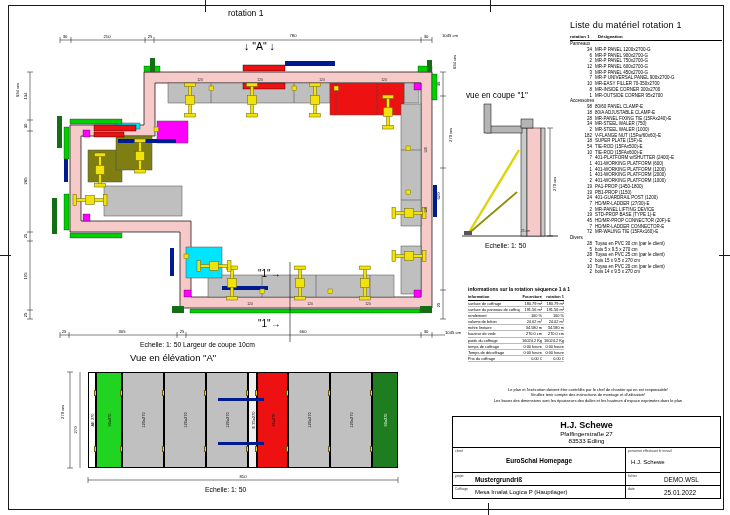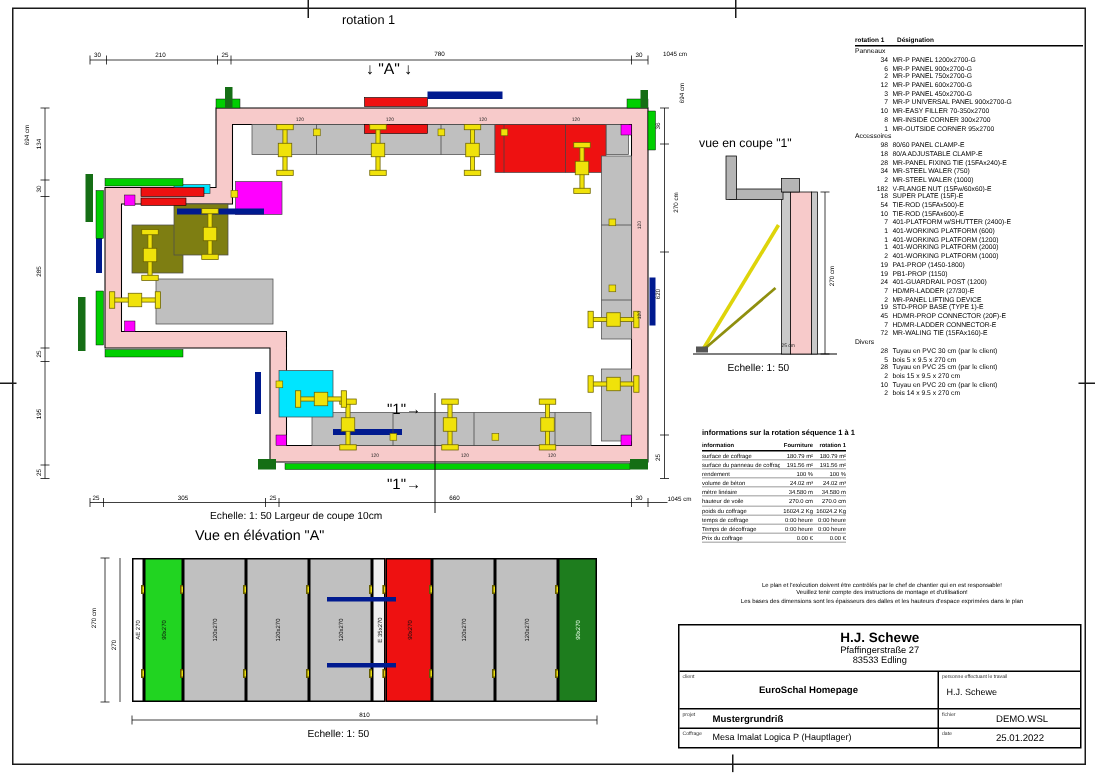--- a/index.html
+++ b/index.html
@@ -321,20 +321,21 @@
         <div class="ev-clamp" style="left: 281.5px; top: 74px;"></div>
         <div class="ev-panel" style="left: 284px; width: 26px; background: rgb(30, 125, 30);">
           <span class="ev-label" style="color: rgb(234, 255, 234);">90x270</span>
         </div>
       </div>
     <div class="ev-waler" style="left:130px;top:26px;"></div>
     <div class="ev-waler" style="left:130px;top:70px;"></div>
   </div>
 
   <div class="mat">
+    <div class="m-title">Liste du matériel  rotation 1</div>
     <div class="m-head">
       <span>rotation 1</span>
       <span>Désignation</span>
     </div>
     <div>
         <div class="m-sec">Panneaux</div>
         <div class="m-row">
           <span class="m-qty">34</span>
           <span class="m-name">MR-P PANEL 1200x2700-G</span>
         </div>

